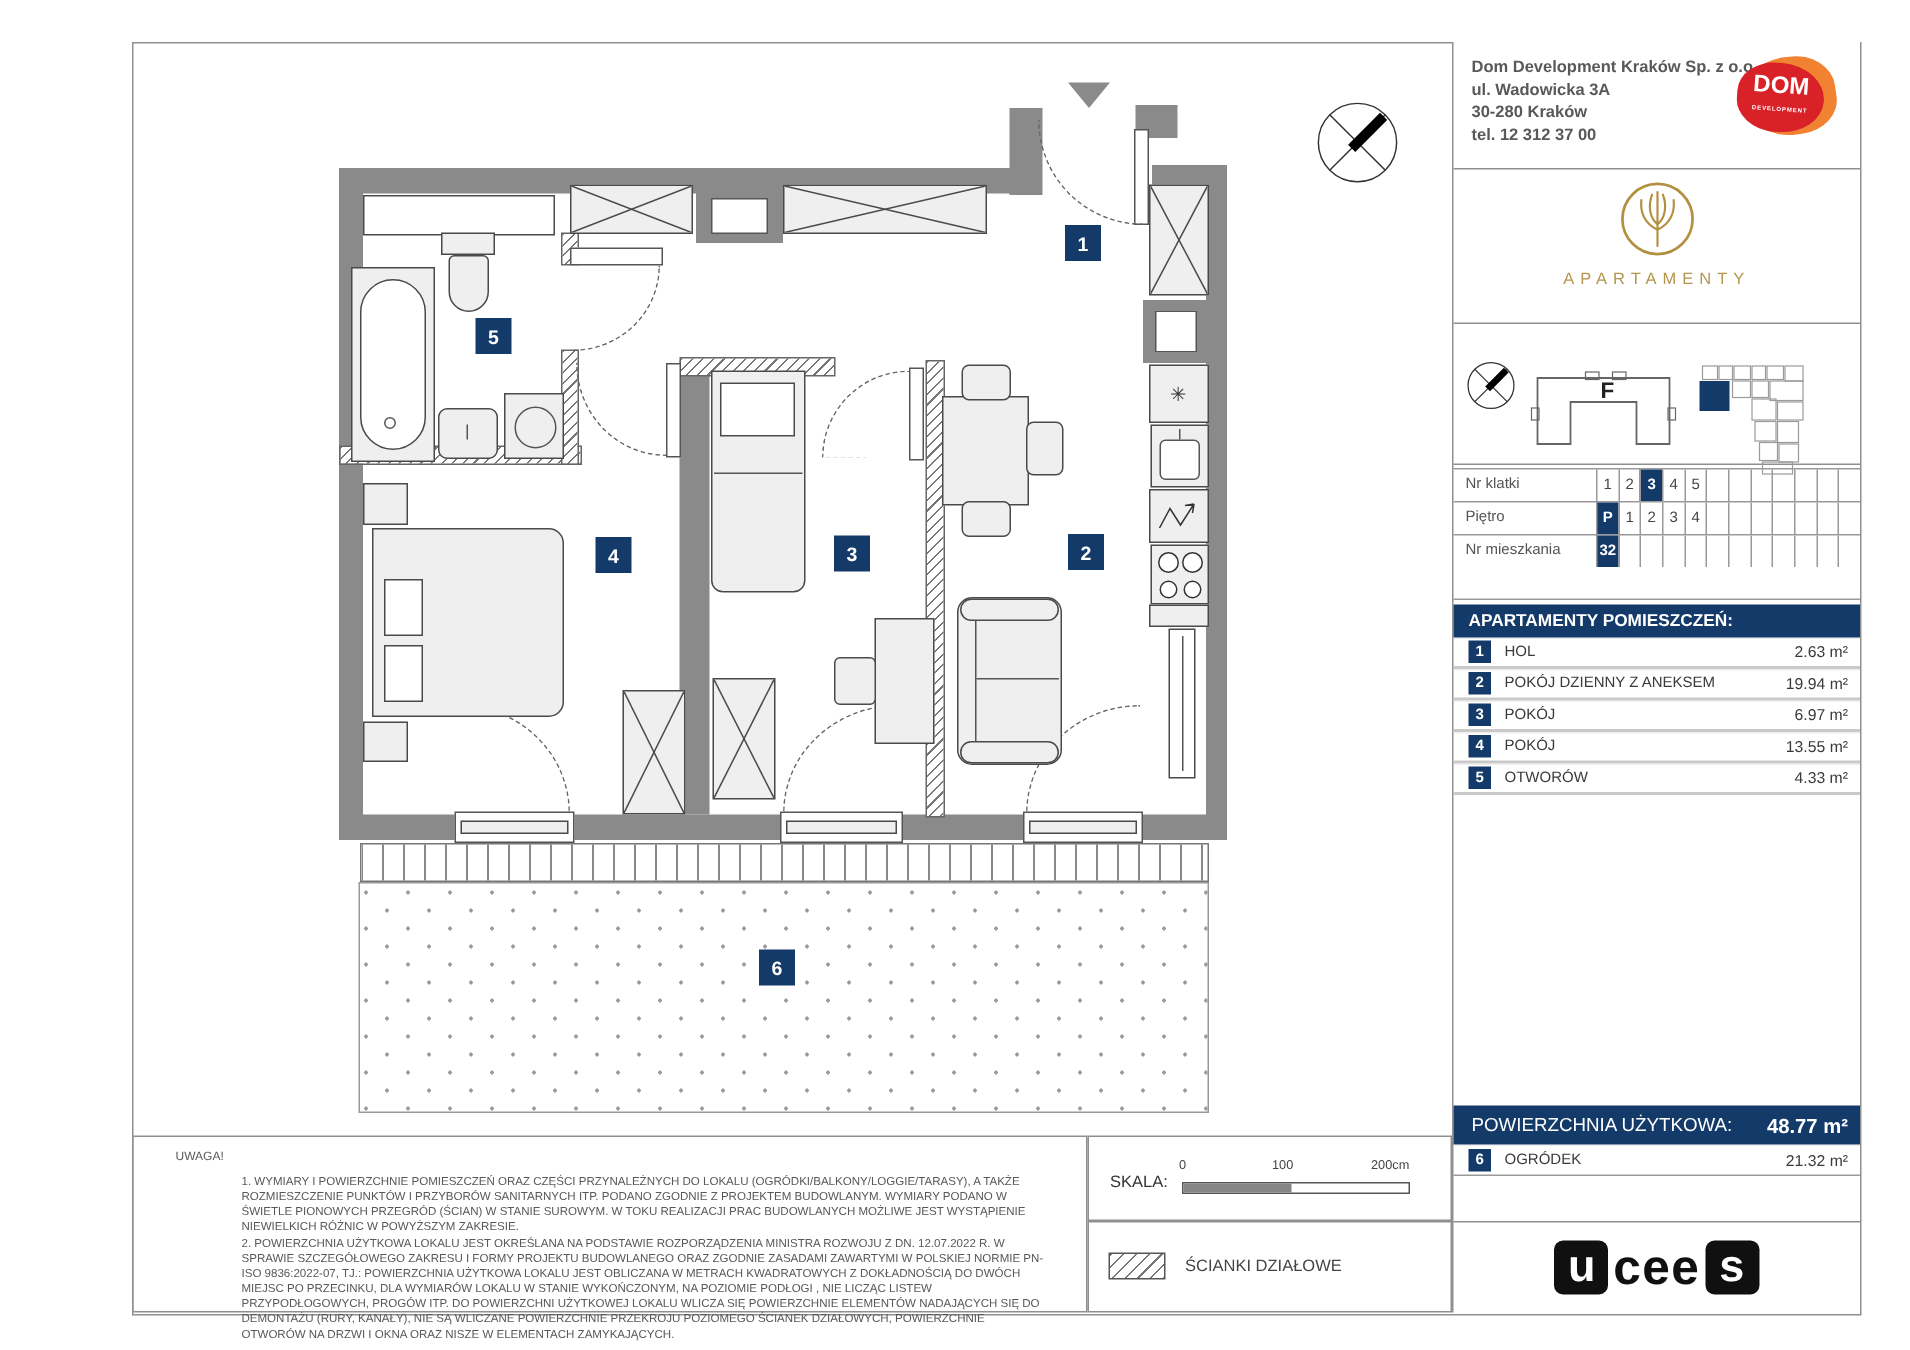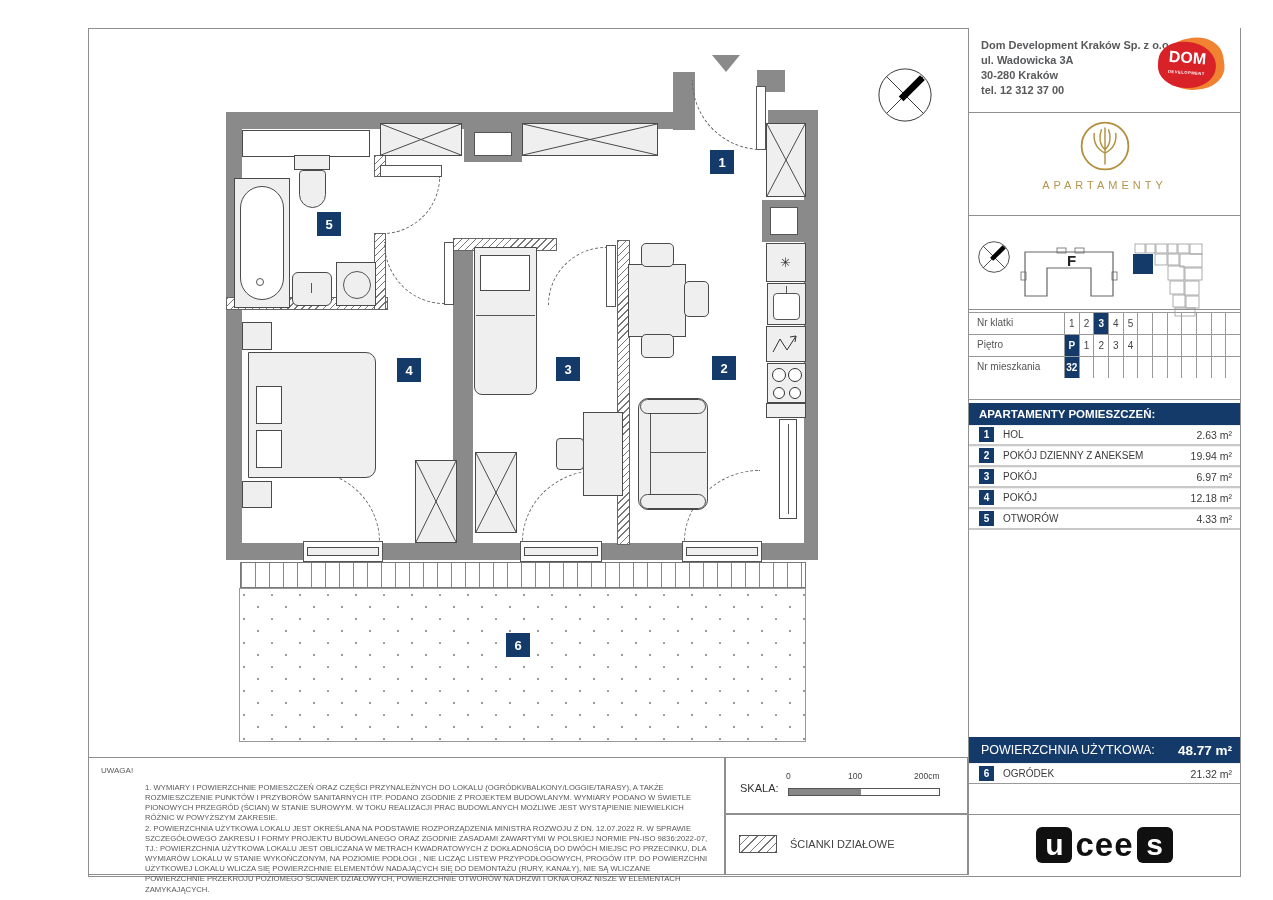--- a/index.html
+++ b/index.html
@@ -50,21 +50,21 @@
   .ucees{top:786px;height:61px;border-top:1px solid #8f8f8f;display:flex;align-items:center;justify-content:center;gap:2px;}
   .ucees .ub{width:36px;height:36px;background:#101010;color:#fff;border-radius:6px;display:flex;align-items:center;justify-content:center;font-size:30px;font-weight:bold;}
   .ucees .um{color:#101010;font-size:33px;font-weight:bold;letter-spacing:1px;padding:0 1px;}
   
   .domlogo{position:absolute;right:14px;top:8px;width:70px;height:58px;}
   .blob1{position:absolute;left:6px;top:2px;width:62px;height:52px;background:#f08232;border-radius:52% 48% 44% 56%;transform:rotate(-8deg);}
   .blob2{position:absolute;left:2px;top:6px;width:58px;height:46px;background:#d92128;border-radius:46% 54% 52% 48%;transform:rotate(4deg);display:flex;flex-direction:column;align-items:center;justify-content:center;}
   .blob2 .d1{color:#fff;font-weight:bold;font-size:16px;line-height:15px;}
   .blob2 .d2{color:#fff;font-size:4px;letter-spacing:0.6px;}
   
-  .notes{position:absolute;left:88px;top:757px;width:637px;height:118px;border:1px solid #8f8f8f;box-sizing:border-box;padding:8px 12px;color:#57585a;}
+  .notes{position:absolute;left:88px;top:757px;width:637px;height:118px;border:1px solid #8f8f8f;box-sizing:border-box;padding:8px 28px;color:#57585a;}
   .notes .nt{font-size:8px;margin-bottom:8px;}
   .notes .ni{font-size:7.7px;line-height:1.32;margin-left:44px;}
   .scalebox{position:absolute;left:725px;top:757px;width:243px;height:57px;border:1px solid #8f8f8f;box-sizing:border-box;}
   .scalebox .sk{position:absolute;left:14px;top:24px;font-size:11px;color:#333;}
   .sbar{position:absolute;left:62px;top:30px;width:152px;height:8px;border:1px solid #555;box-sizing:border-box;}
   .sbar .fill{position:absolute;left:0;top:0;width:72px;height:100%;background:#868686;}
   .stick{position:absolute;top:13px;font-size:8.5px;color:#444;}
   .legendbox{position:absolute;left:725px;top:814px;width:243px;height:61px;border:1px solid #8f8f8f;box-sizing:border-box;}
   .hatchsw{position:absolute;left:13px;top:20px;width:38px;height:18px;border:1px solid #555;box-sizing:border-box;background:repeating-linear-gradient(135deg,#777 0,#777 1px,#fff 1px,#fff 6px);}
   .legendbox .ll{position:absolute;left:64px;top:23px;font-size:11px;color:#444;}
@@ -366,21 +366,21 @@
         <div class="za">19.94 m²</div>
       </div>
       <div class="zrow">
         <div class="zb">3</div>
         <div class="zn">POKÓJ</div>
         <div class="za">6.97 m²</div>
       </div>
       <div class="zrow">
         <div class="zb">4</div>
         <div class="zn">POKÓJ</div>
-        <div class="za">12.18 m²</div>
+        <div class="za">13.55 m²</div>
       </div>
       <div class="zrow">
         <div class="zb">5</div>
         <div class="zn">OTWORÓW</div>
         <div class="za">4.33 m²</div>
       </div>
     </div>
 
     <div class="psec sumbar">
       <div class="sl">POWIERZCHNIA UŻYTKOWA:</div>

